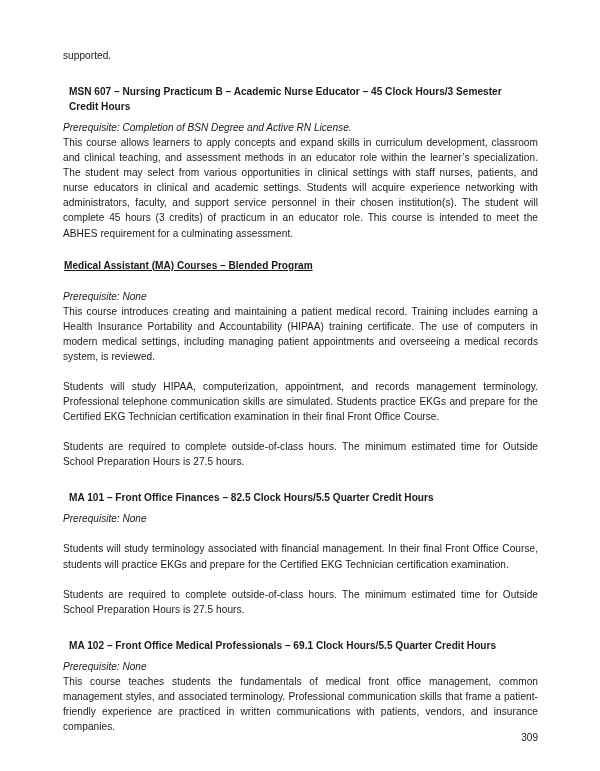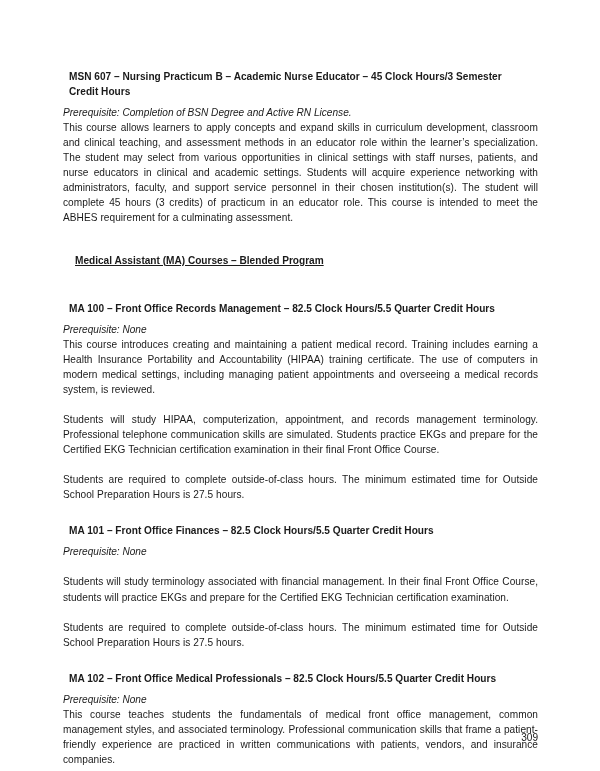--- a/index.html
+++ b/index.html
@@ -47,60 +47,60 @@
     line-height: 15.05px;
     font-style: italic;
     margin: 0;
     text-align: left;
   }
   .section-heading {
     font-size: 10.1px;
     line-height: 15.05px;
     font-weight: bold;
     text-decoration: underline;
-    margin: 12px;
+    margin: 1px;
     text-align: left;
     display: inline-block;
   }
   .spacer-para { height: 15.05px; }
   .page-number {
     position: absolute;
     right: 62px;
     bottom: 26px;
     font-size: 10.1px;
     line-height: 14px;
     text-align: center;
     color: #1a1a1a;
   }
   .heading-wrap { line-height: 15.05px; }
 </style>
 </head>
 <body>
 
 <div class="page">
 
+  <p class="body-text">supported.</p>
 
   <div class="spacer-para"></div>
 
   <div>
     <p class="course-title">MSN 607 – Nursing Practicum B – Academic Nurse Educator – 45 Clock Hours/3 Semester Credit Hours</p>
     <p class="prereq">Prerequisite: Completion of BSN Degree and Active RN License.</p>
     <p class="body-text">This course allows learners to apply concepts and expand skills in curriculum development, classroom and clinical teaching, and assessment methods in an educator role within the learner’s specialization. The student may select from various opportunities in clinical settings with staff nurses, patients, and nurse educators in clinical and academic settings. Students will acquire experience networking with administrators, faculty, and support service personnel in their chosen institution(s). The student will complete 45 hours (3 credits) of practicum in an educator role. This course is intended to meet the ABHES requirement for a culminating assessment.</p>
   </div>
 
   <div class="spacer-para"></div>
 
   <div class="heading-wrap">
     <span class="section-heading">Medical Assistant (MA) Courses – Blended Program</span>
   </div>
 
   <div class="spacer-para"></div>
 
   <div>
-    <p class="course-title">MA 100 – Front Office Records Management – 82.5 Clock Hours/5.5 Quarter Credit Hours</p>
     <p class="prereq">Prerequisite: None</p>
     <p class="body-text">This course introduces creating and maintaining a patient medical record. Training includes earning a Health Insurance Portability and Accountability (HIPAA) training certificate. The use of computers in modern medical settings, including managing patient appointments and overseeing a medical records system, is reviewed.</p>
     <div class="spacer-para"></div>
     <p class="body-text">Students will study HIPAA, computerization, appointment, and records management terminology. Professional telephone communication skills are simulated. Students practice EKGs and prepare for the Certified EKG Technician certification examination in their final Front Office Course.</p>
     <div class="spacer-para"></div>
     <p class="body-text">Students are required to complete outside-of-class hours. The minimum estimated time for Outside School Preparation Hours is 27.5 hours.</p>
   </div>
 
   <div class="spacer-para"></div>
 
@@ -109,21 +109,21 @@
     <p class="prereq">Prerequisite: None</p>
     <div class="spacer-para"></div>
     <p class="body-text">Students will study terminology associated with financial management. In their final Front Office Course, students will practice EKGs and prepare for the Certified EKG Technician certification examination.</p>
     <div class="spacer-para"></div>
     <p class="body-text">Students are required to complete outside-of-class hours. The minimum estimated time for Outside School Preparation Hours is 27.5 hours.</p>
   </div>
 
   <div class="spacer-para"></div>
 
   <div>
-    <p class="course-title">MA 102 – Front Office Medical Professionals – 82.5 Clock Hours/5.5 Quarter Credit Hours</p>
+    <p class="course-title">MA 102 – Front Office Medical Professionals – 69.1 Clock Hours/5.5 Quarter Credit Hours</p>
     <p class="prereq">Prerequisite: None</p>
     <p class="body-text ragged">This course teaches students the fundamentals of medical front office management, common management styles, and associated terminology. Professional communication skills that frame a patient-friendly experience are practiced in written communications with patients, vendors, and insurance companies.</p>
     <div class="spacer-para"></div>
 
   </div>
 
   <div class="page-number">309</div>
 
 </div>
 

